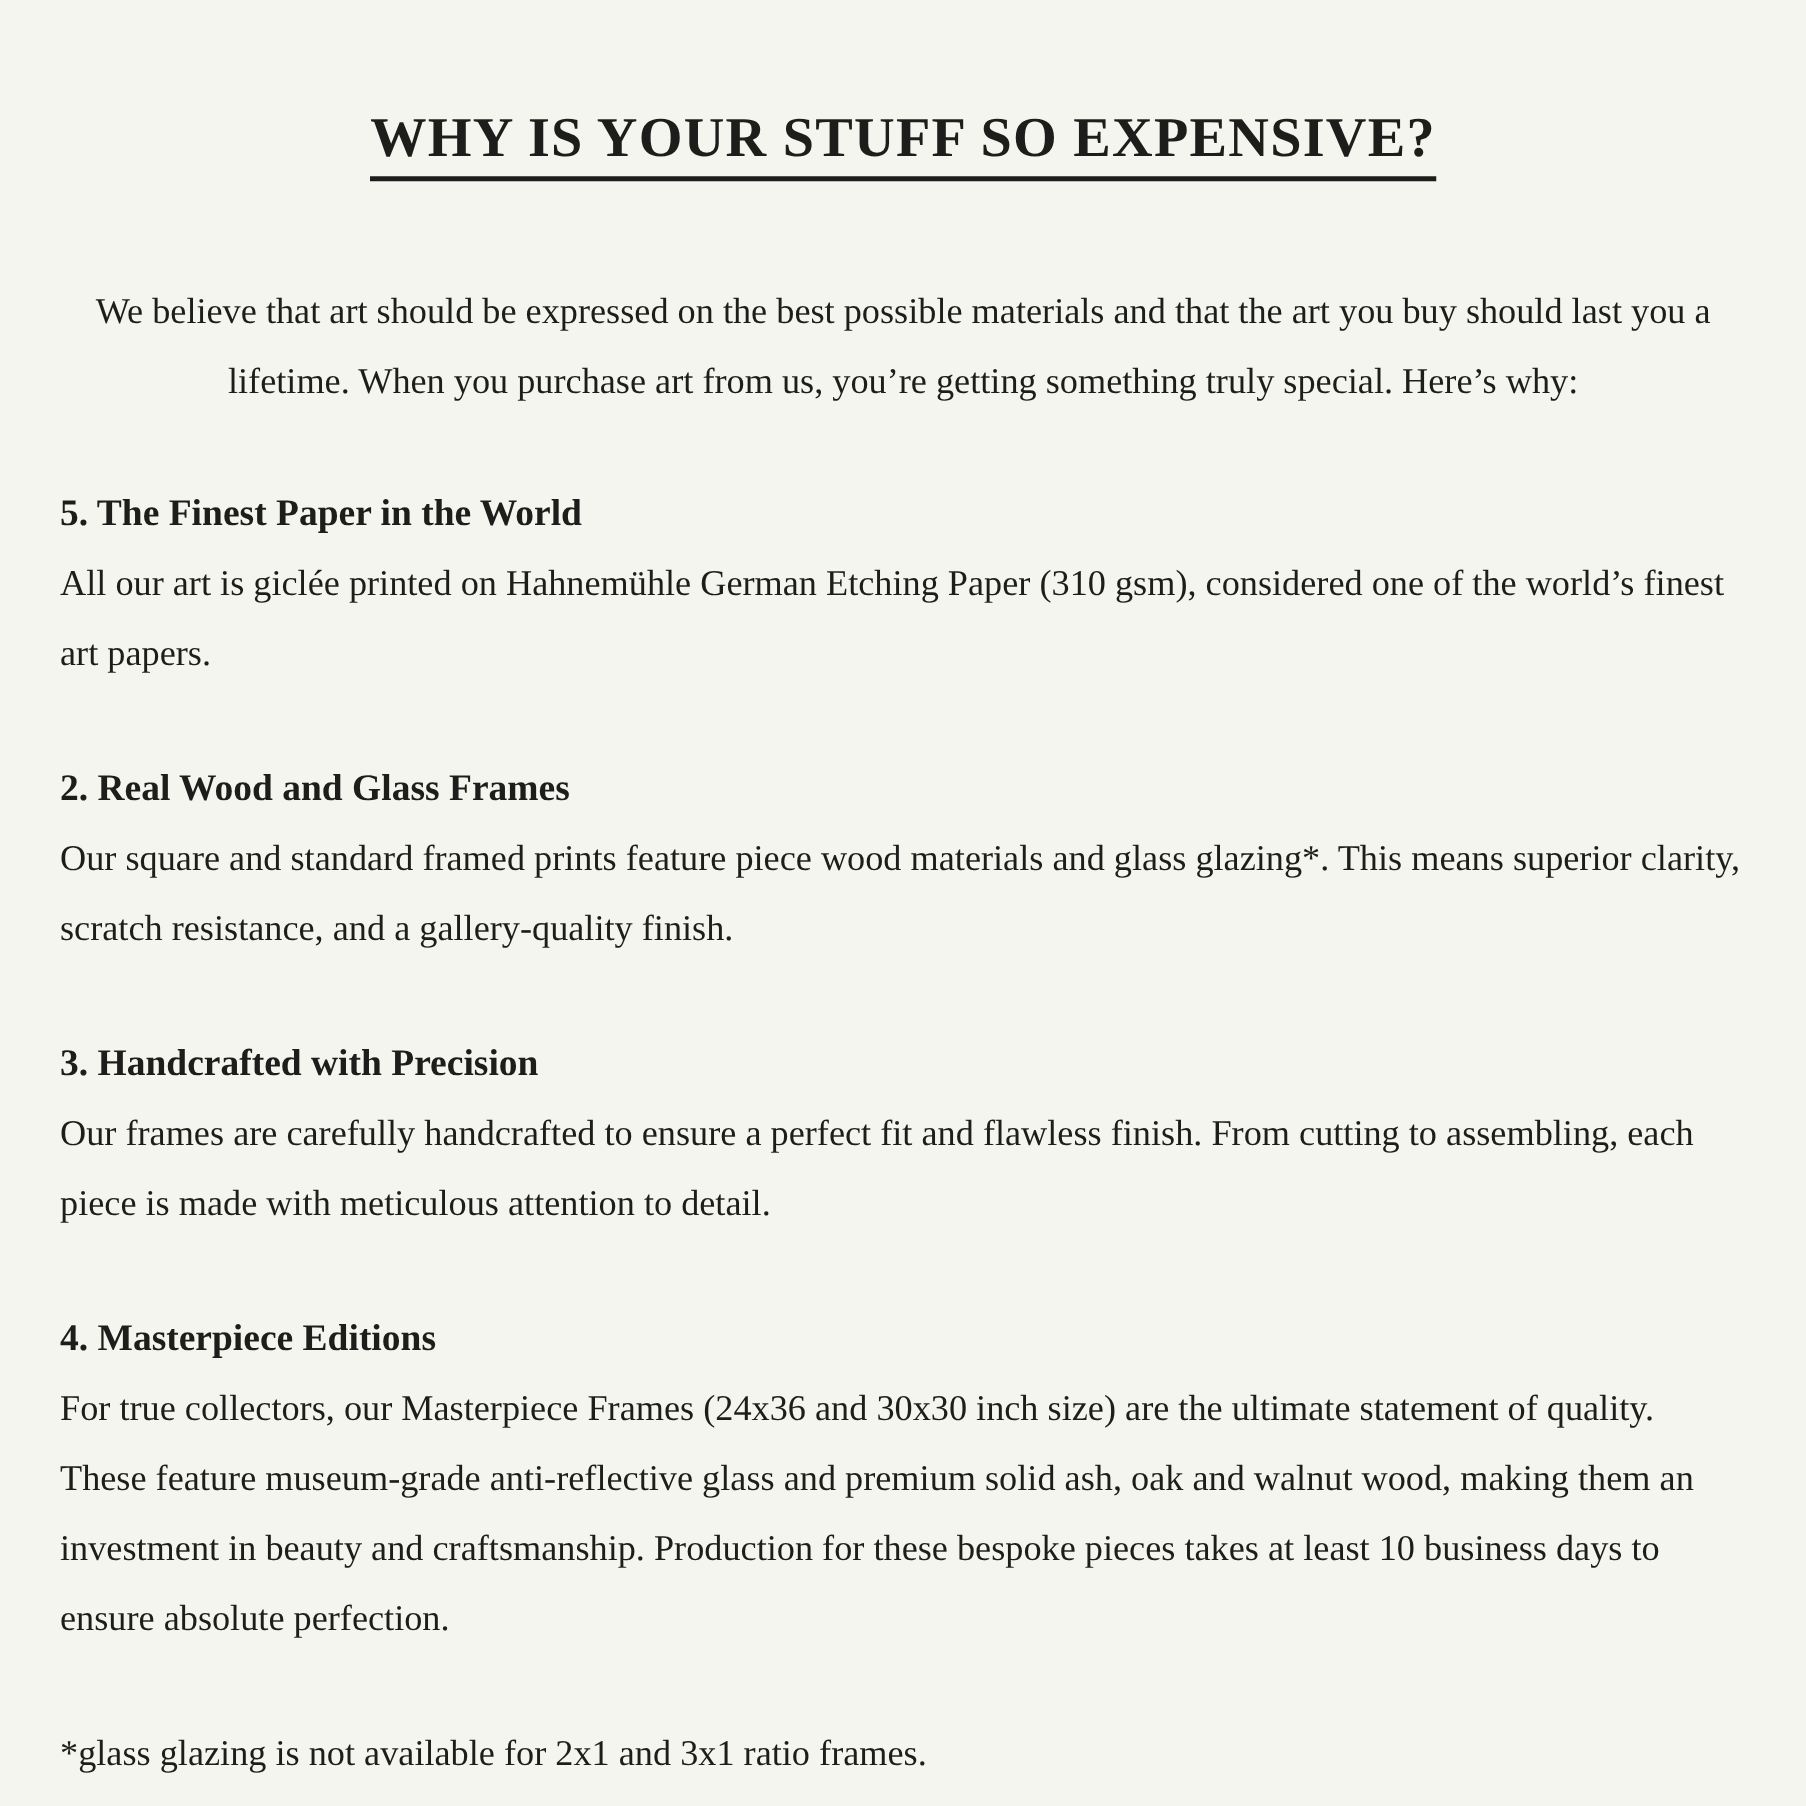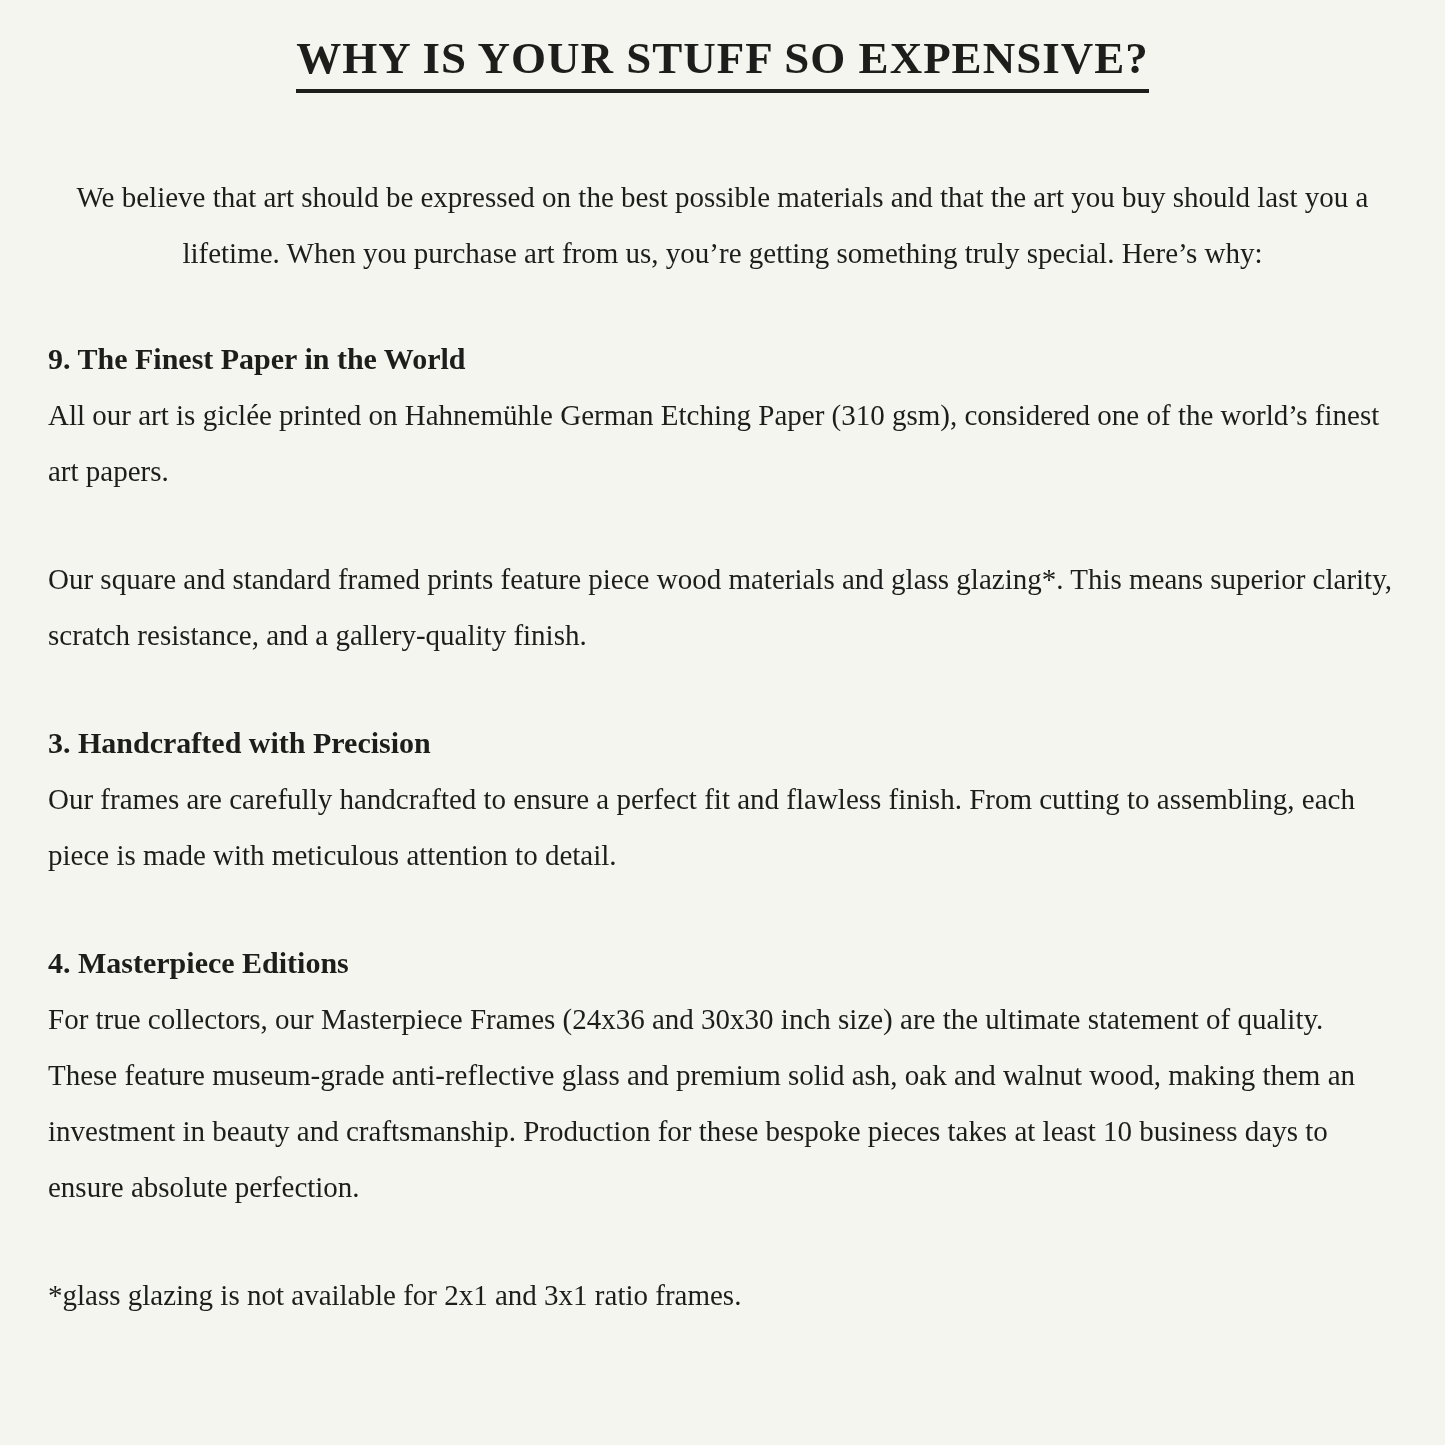--- a/index.html
+++ b/index.html
@@ -12,21 +12,21 @@
   body {
     background: #f5f5ef;
     color: #1d1d1b;
     font-family: "Liberation Serif", serif;
     overflow: hidden;
   }
 
   .page {
     width: 1445px;
     height: 1081px;
-    padding: 24px 48px 40px 48px;
+    padding: 76px 48px 40px 48px;
   }
 
   .doc-title {
     text-align: center;
     margin-top: 8px;
     margin-bottom: 76px;
     font-weight: 700;
     font-size: 45px;
     letter-spacing: 1px;
   }
@@ -74,25 +74,26 @@
 </head>
 <body style="background: rgb(245, 245, 239); color: rgb(29, 29, 27);">
 
 <div class="page">
 
   <h1 class="doc-title"><span class="title-underline">WHY IS YOUR STUFF SO EXPENSIVE?</span></h1>
 
   <p class="para">We believe that art should be expressed on the best possible materials and that the art you buy should last you a lifetime. When you purchase art from us, you’re getting something truly special. Here’s why:</p>
 
   <div class="section">
-    <div class="section-heading">9. The Finest Paper in the World</div>
+    <div class="section-heading">5. The Finest Paper in the World</div>
     <div class="section-body">All our art is giclée printed on <b>Hahnemühle German Etching Paper (310 gsm)</b>, considered one of the world’s finest art papers.</div>
   </div>
 
   <div class="section">
+    <div class="section-heading">2. Real Wood and Glass Frames</div>
     <div class="section-body">Our square and standard framed prints feature <b>piece wood materials and glass glazing*.</b> This means superior clarity, scratch resistance, and a gallery-quality finish.</div>
   </div>
 
   <div class="section">
     <div class="section-heading">3. Handcrafted with Precision</div>
     <div class="section-body">Our frames are <b>carefully handcrafted</b> to ensure a perfect fit and flawless finish. From cutting to assembling, each piece is made with meticulous attention to detail.</div>
   </div>
 
   <div class="section">
     <div class="section-heading">4. Masterpiece Editions</div>

